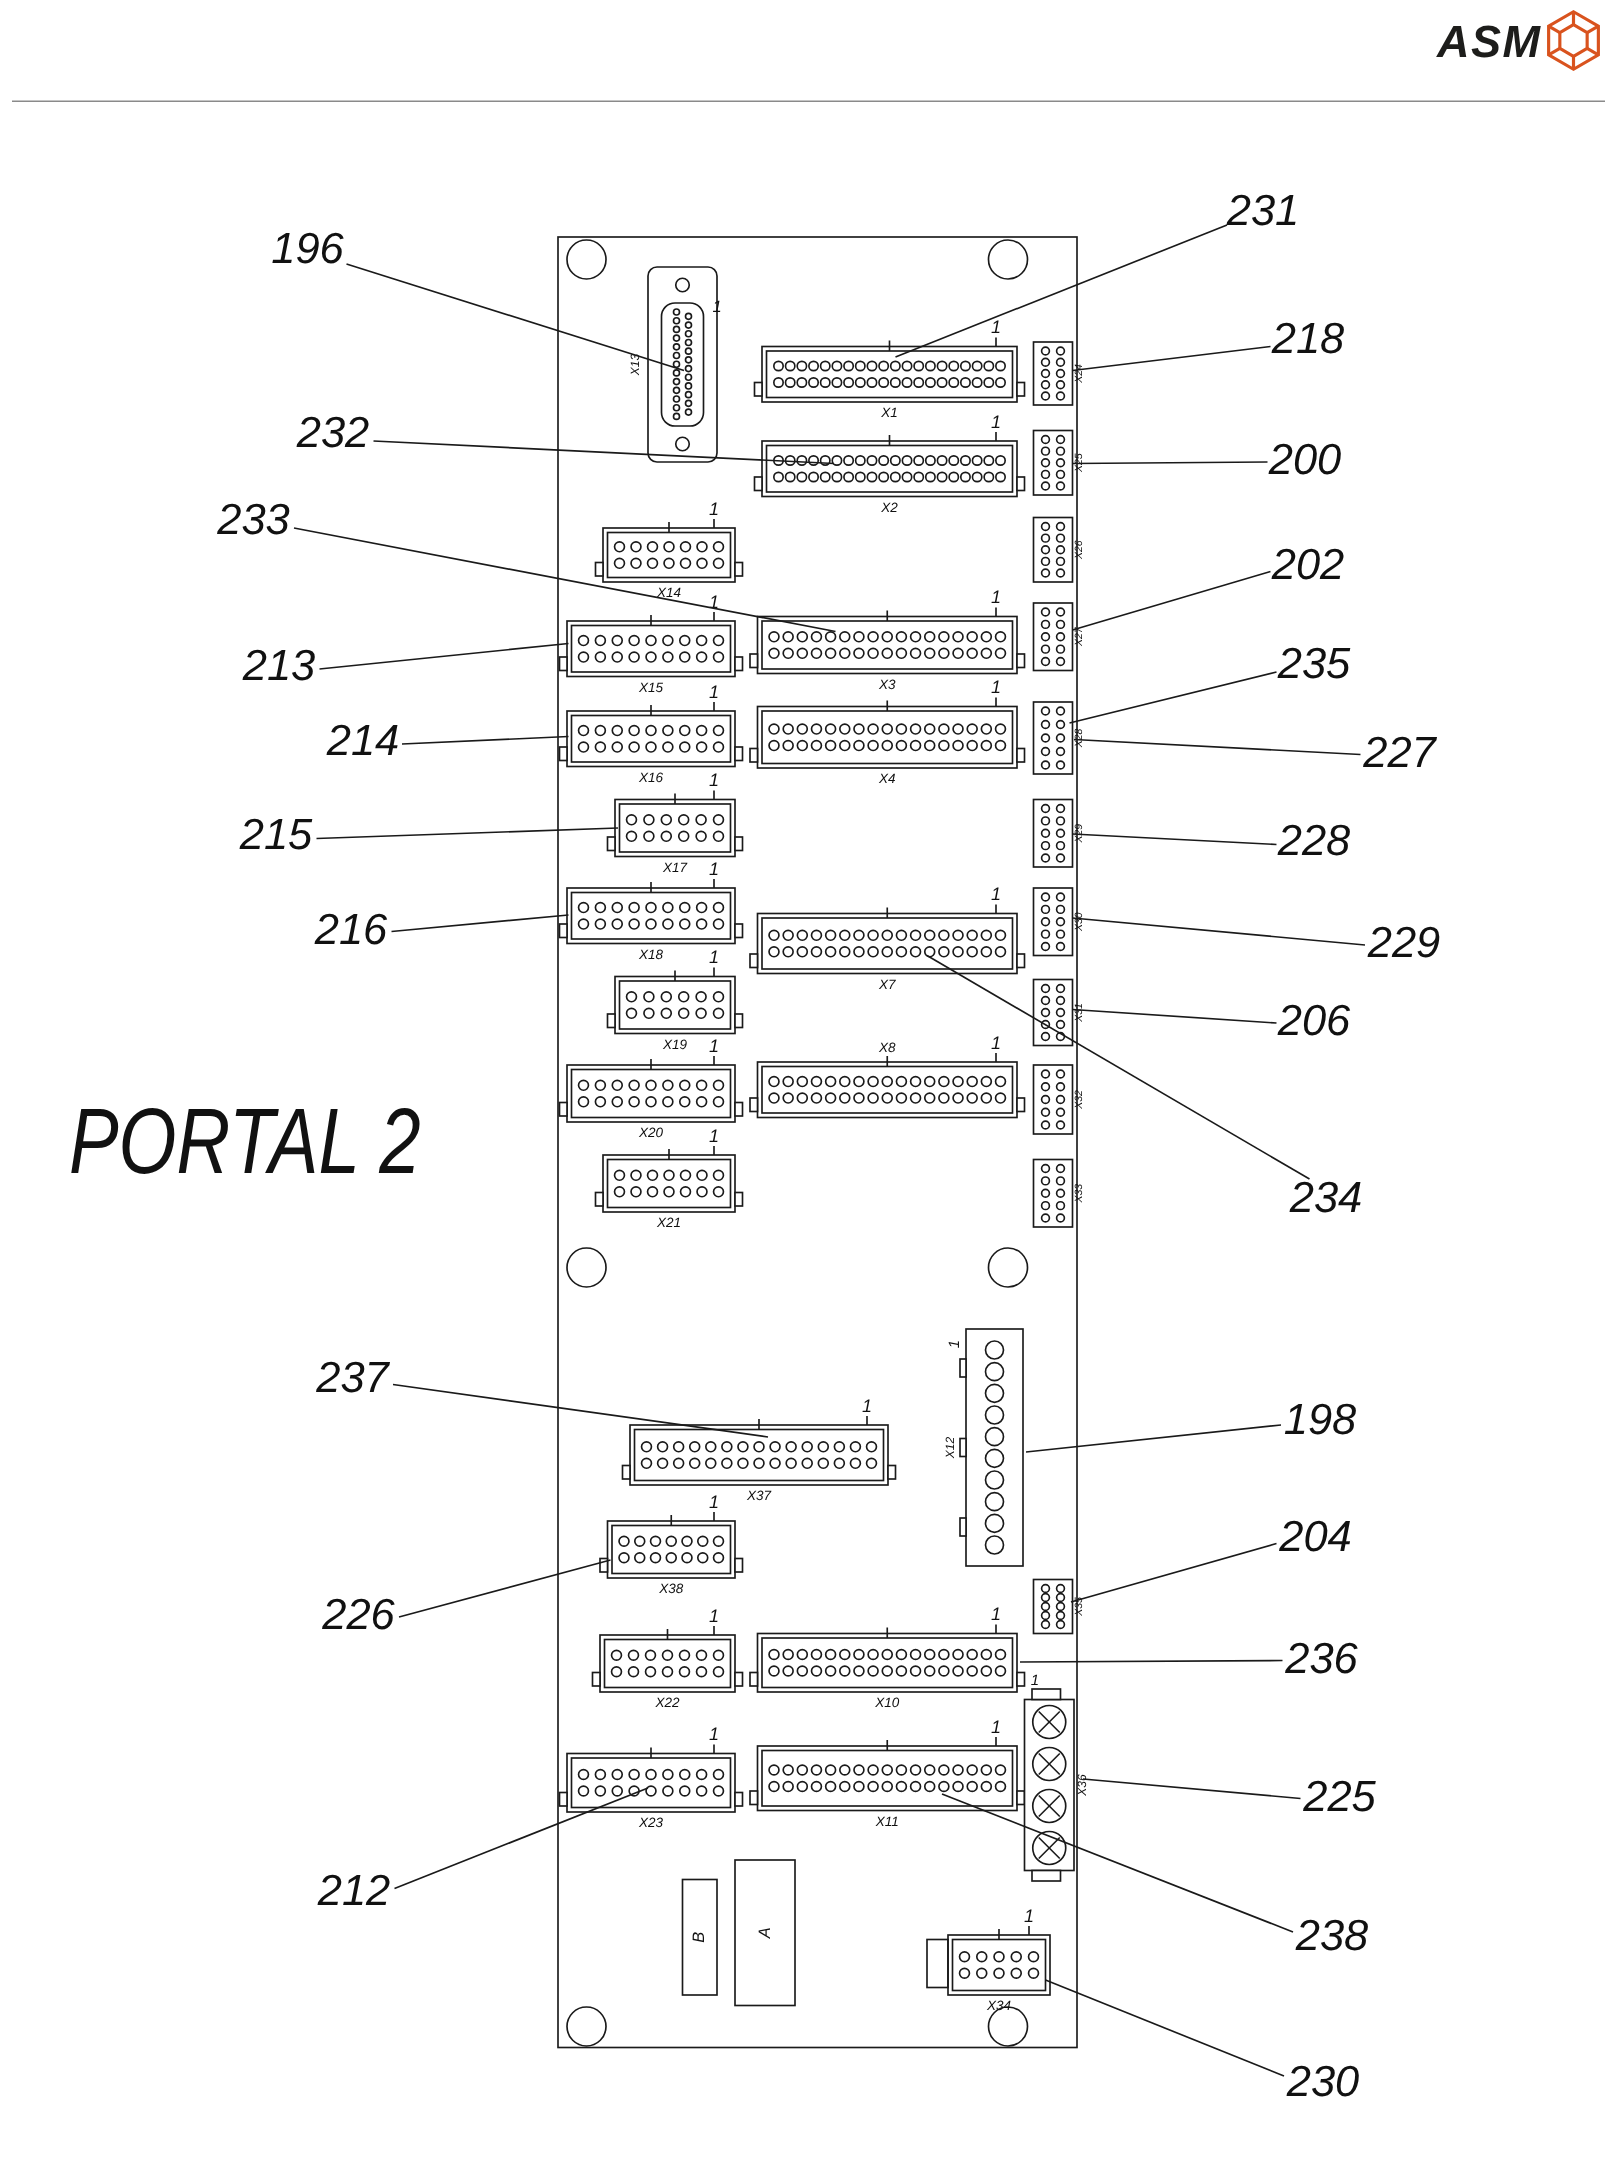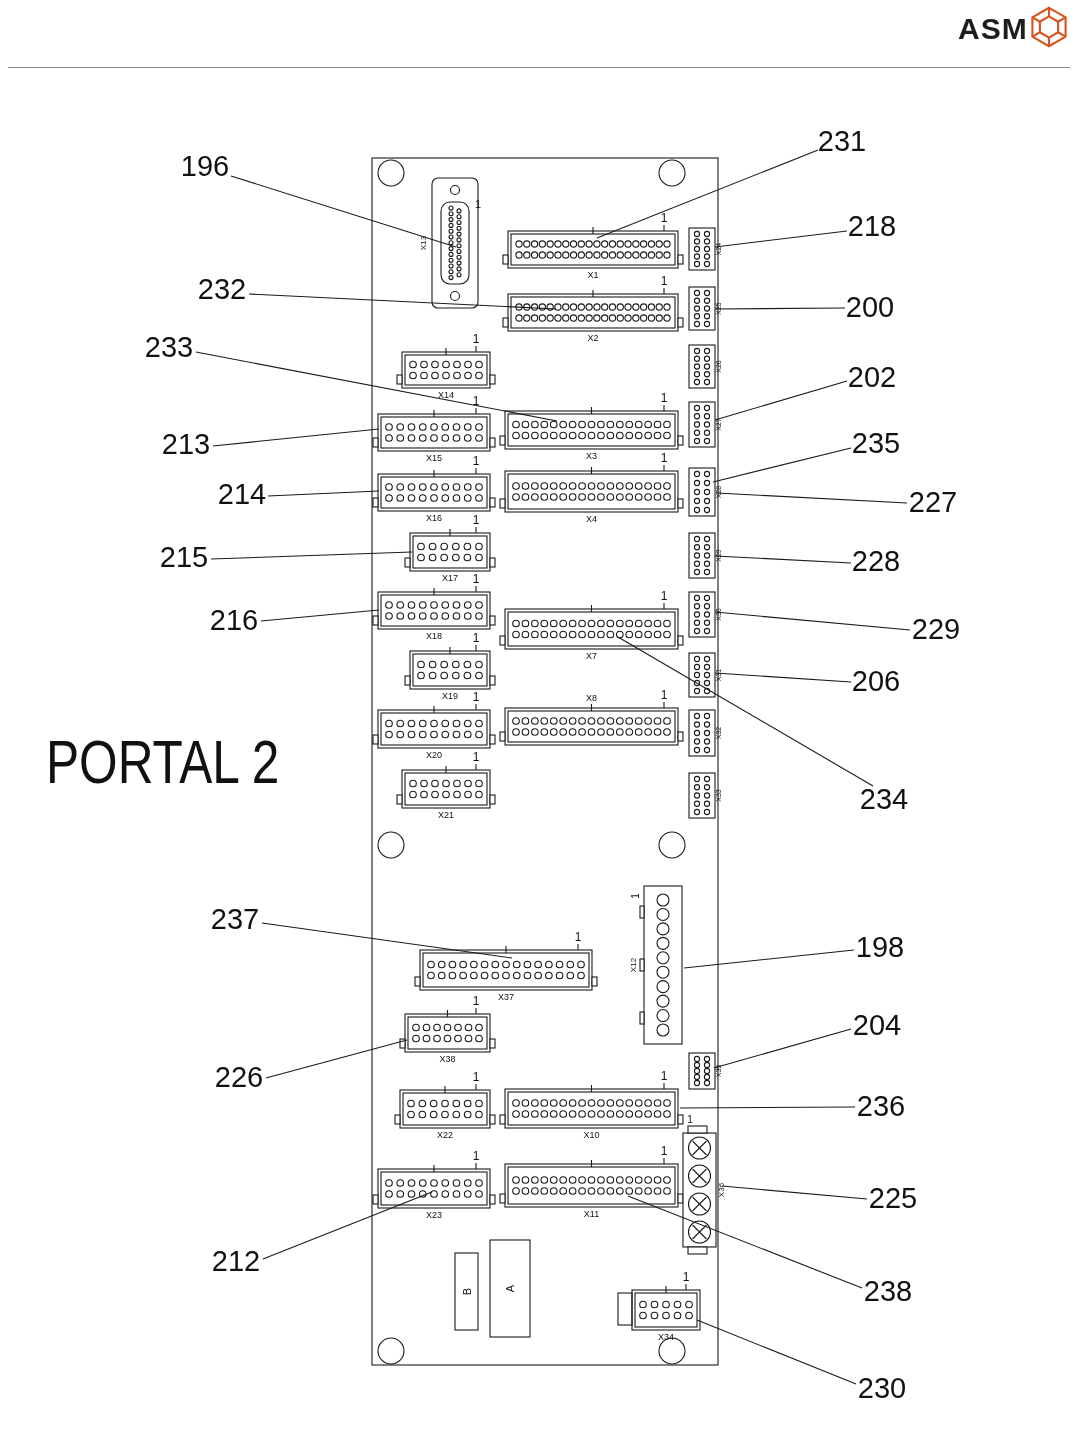--- a/index.html
+++ b/index.html
@@ -1,17 +1,17 @@
 <!DOCTYPE html>
 <html><head>
 <meta charset="utf-8">
 <style>
   html,body{margin:0;padding:0;background:#fff;}
   .page{position:relative;width:1077px;height:1449px;background:#ffffff;overflow:hidden;
-        font-family:"Liberation Sans",sans-serif;}
+        font-family:"Liberation Sans",sans-serif;font-style:italic;}
   .brand{position:absolute;left:958px;top:12px;font-size:30px;font-weight:700;
          letter-spacing:1px;color:#1d1d1b;}
   .brand-mark{position:absolute;left:1026px;top:4px;width:46px;height:46px;}
   .rule{position:absolute;left:8px;top:67px;width:1062px;height:0;border-top:1px solid #8a8a8a;}
   .title{position:absolute;left:46px;top:726px;font-size:62px;color:#111;font-weight:400;
          transform:scaleX(0.8);transform-origin:left top;white-space:nowrap;}
   #board-svg{position:absolute;left:0;top:0;}
   #board-svg .ln{stroke:#1a1a1a;fill:none;stroke-width:1.1;}
   #board-svg .lnf{stroke:#1a1a1a;fill:#ffffff;stroke-width:1.1;}
   #board-svg text{fill:#111;font-family:"Liberation Sans",sans-serif;stroke:none;}

